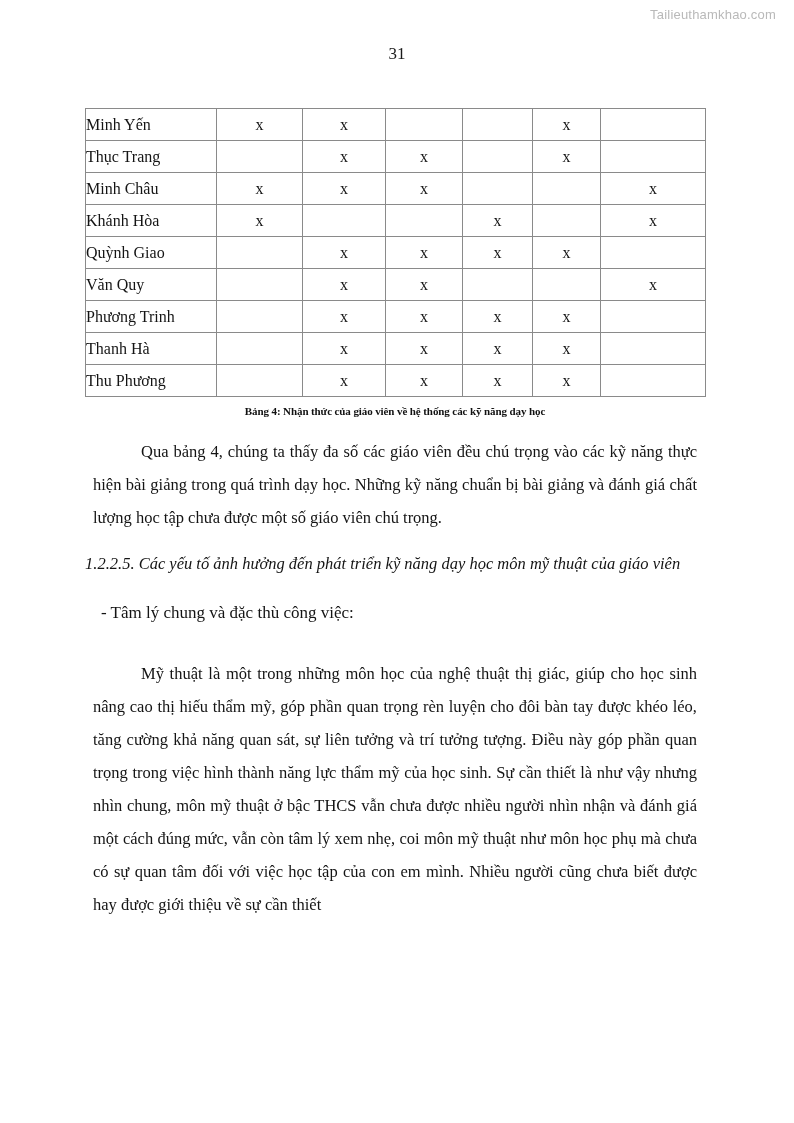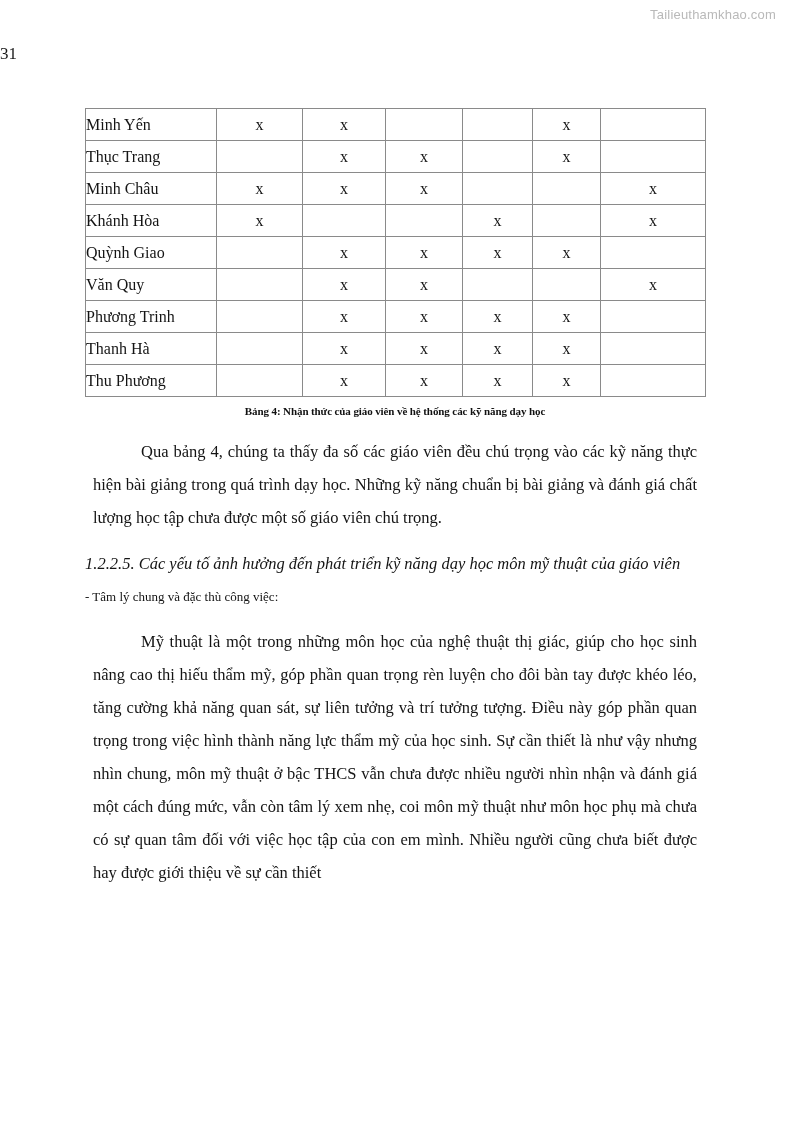--- a/index.html
+++ b/index.html
@@ -28,21 +28,21 @@
     font-size: 13px;
     color: #b9b9b9;
     letter-spacing: 0.2px;
     user-select: none;
   }
   .page-number {
     position: absolute;
     top: 44px;
     left: 0;
     width: 794px;
-    text-align: left;
+    text-align: center;
     font-size: 17px;
     color: #1a1a1a;
   }
   .content {
     position: absolute;
     left: 85px;
     top: 108px;
     width: 620px;
   }
   table.matrix {
@@ -89,22 +89,22 @@
   .section-heading {
     margin: 13px 0 0 0;
     font-style: italic;
     font-size: 16.5px;
     line-height: 33px;
     text-align: justify;
     text-justify: inter-word;
     color: #141414;
   }
   .dash-line {
-    margin: 0;
-    font-size: 13px;
+    margin: 16px;
+    font-size: 17px;
     line-height: 33px;
     color: #141414;
     text-align: left;
   }
   .gap-sm { height: 10px; }
   .gap-xs { height: 4px; }
 </style>
 </head>
 <body>
 

